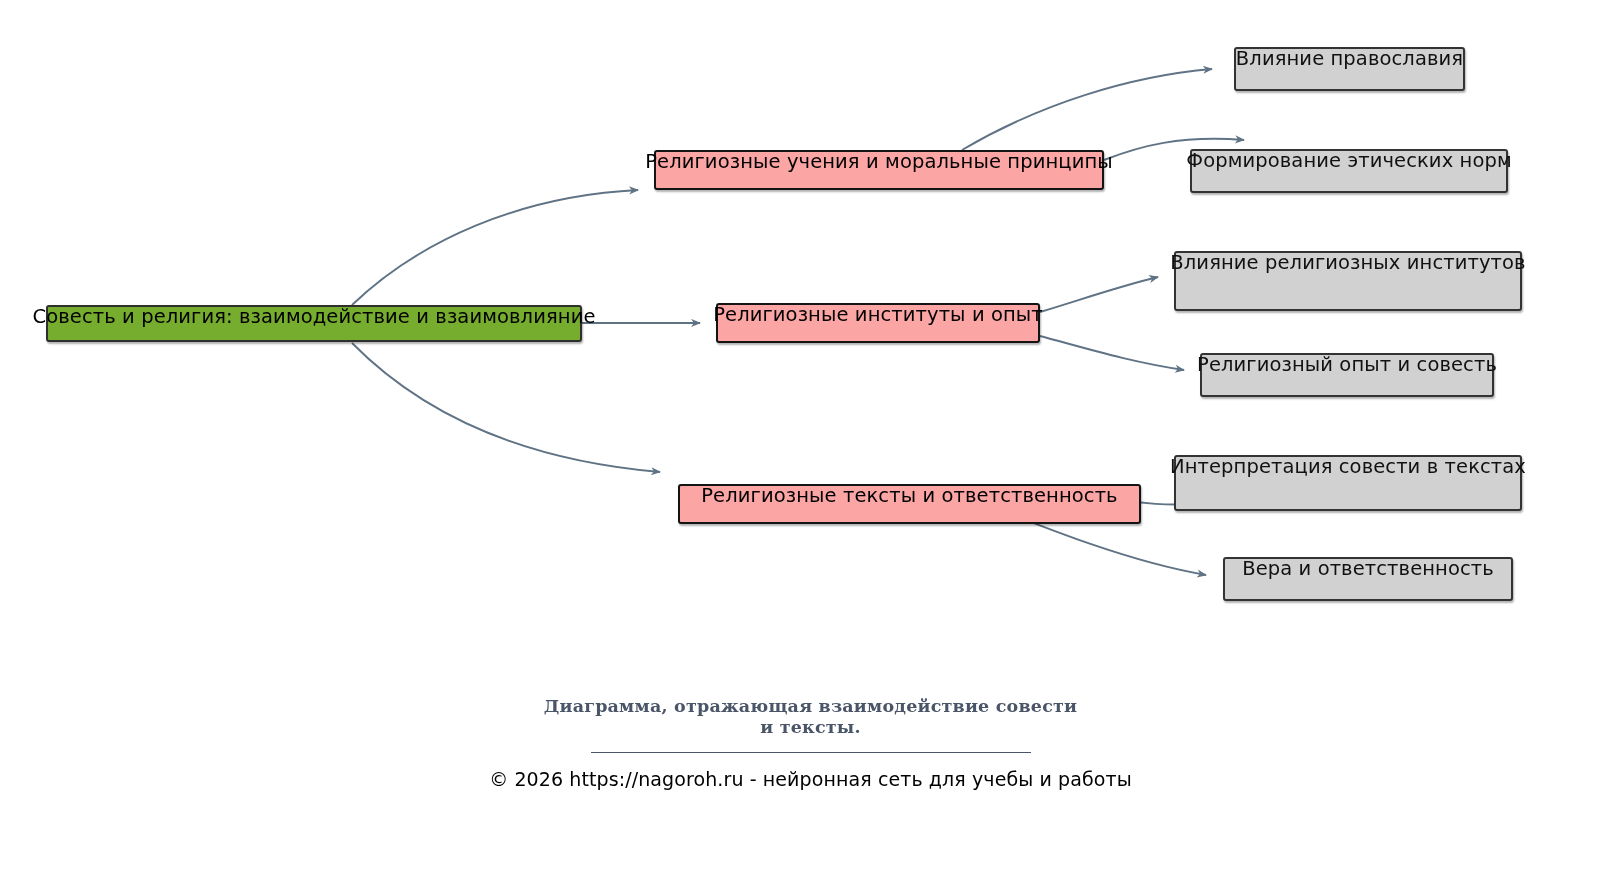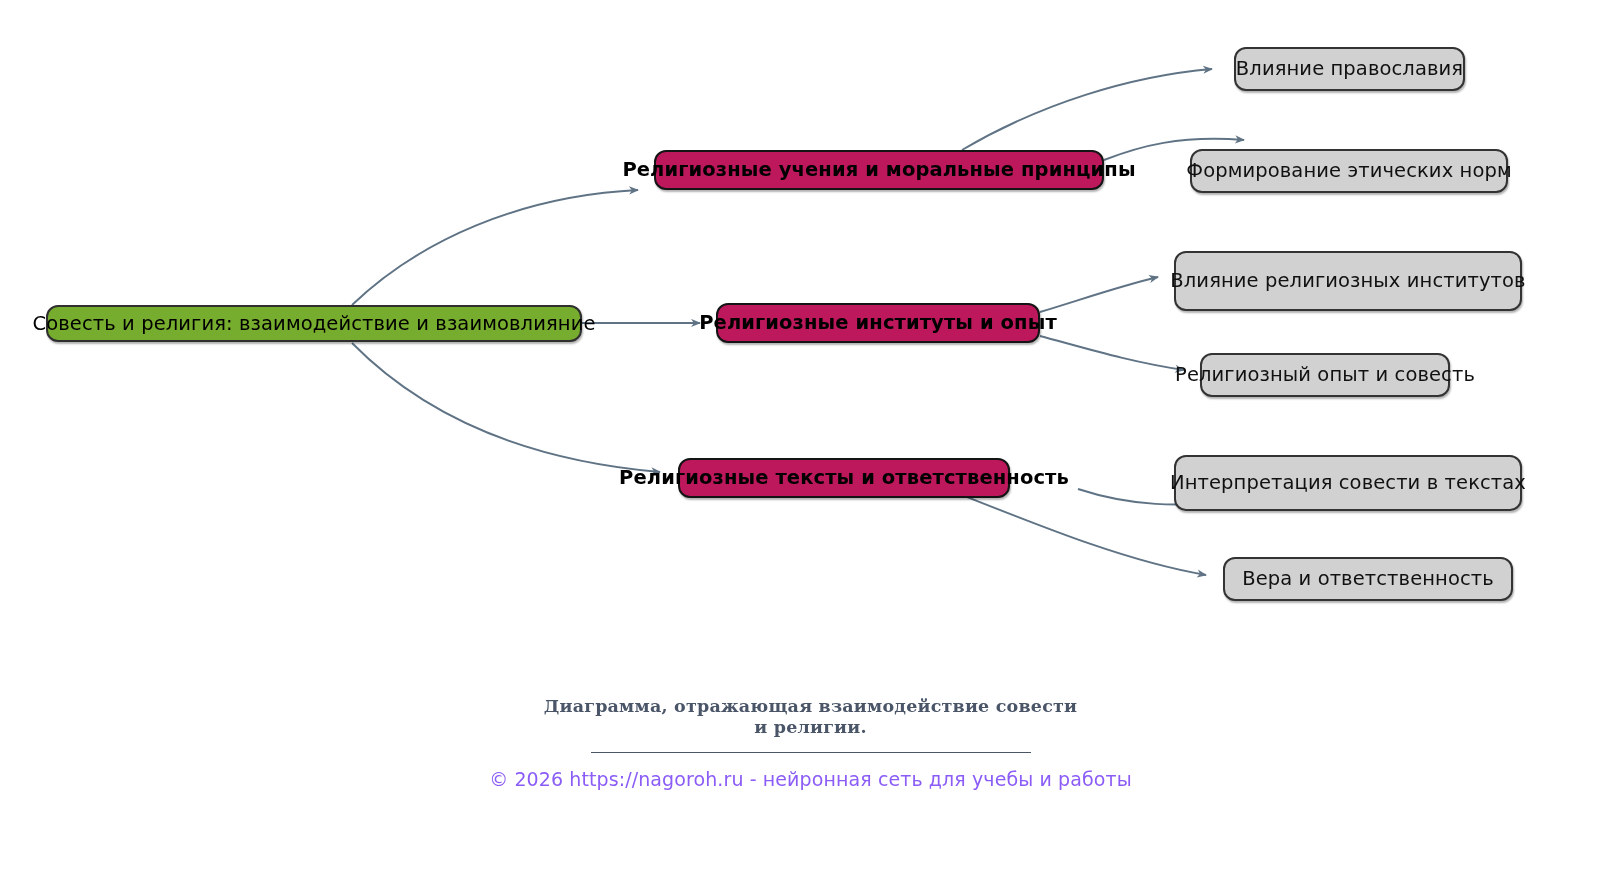--- a/index.html
+++ b/index.html
@@ -24,41 +24,40 @@
     position: absolute;
     left: 0; top: 0;
     width: 1621px;
     height: 879px;
     pointer-events: none;
   }
   .node {
     position: absolute;
     box-sizing: border-box;
     display: flex;
-    align-items: center;
+    align-items: flex-start;
     justify-content: center;
-    border-radius: 12px;
+    border-radius: 3px;
     border: 2px solid #3b82f6;
     white-space: nowrap;
     box-shadow: 1px 2px 2px rgba(0,0,0,0.30);
   }
   .node-label {
     font-size: 19.5px;
     line-height: 1;
     color: #000000;
     letter-spacing: 0.1px;
   }
   .node.root {
     background: #76ad2e;
     border-color: #2f2f2f;
   }
   .node.branch {
-    background: #be185d;
+    background: #fca5a5;
     border-color: #141414;
-    font-weight: bold;
   }
   .node.leaf {
     background: #d1d1d1;
     border-color: #333333;
   }
   .node.leaf .node-label {
     color: #111111;
   }
 
   #caption-block {
@@ -80,21 +79,21 @@
   .caption-rule {
     width: 440px;
     height: 0;
     margin: 13px auto 0 auto;
     border-top: 1.6px solid #4a5568;
   }
   .caption-copyright {
     margin-top: 15px;
     font-family: "DejaVu Sans", sans-serif;
     font-size: 19px;
-    color: #8b5cf6;
+    color: #000000;
     letter-spacing: 0.1px;
   }
 </style>
 </head>
 <body>
 
 <div id="canvas">
 
   <svg id="edge-layer" viewBox="0 0 1621 879">
     <defs>
@@ -134,37 +133,37 @@
     <span class="node-label">Религиозные институты и опыт</span>
   </div>
 
   <div class="node leaf" style="left:1190px; top:149px; width:318px; height:44px;">
     <span class="node-label">Формирование этических норм</span>
   </div>
 
   <div class="node leaf" style="left:1174px; top:251px; width:348px; height:60px;">
     <span class="node-label">Влияние религиозных институтов</span>
   </div>
-  <div class="node leaf" style="left:1200px; top:353px; width:250px; height:44px;">
+  <div class="node leaf" style="left:1200px; top:353px; width:294px; height:44px;">
     <span class="node-label">Религиозный опыт и совесть</span>
   </div>
 
-  <div class="node branch" style="left:678px; top:458px; width:332px; height:40px;">
+  <div class="node branch" style="left:678px; top:484px; width:463px; height:40px;">
     <span class="node-label">Религиозные тексты и ответственность</span>
   </div>
 
   <div class="node leaf" style="left:1174px; top:455px; width:348px; height:56px;">
     <span class="node-label">Интерпретация совести в текстах</span>
   </div>
   <div class="node leaf" style="left:1223px; top:557px; width:290px; height:44px;">
     <span class="node-label">Вера и ответственность</span>
   </div>
 
   <div id="caption-block">
     <div class="caption-title">
       <div>Диаграмма, отражающая взаимодействие совести</div>
-      <div>и религии.</div>
+      <div>и тексты.</div>
     </div>
     <div class="caption-rule"></div>
     <div class="caption-copyright">© 2026 https://nagoroh.ru - нейронная сеть для учебы и работы</div>
   </div>
 
 </div>
 
 </body></html>

